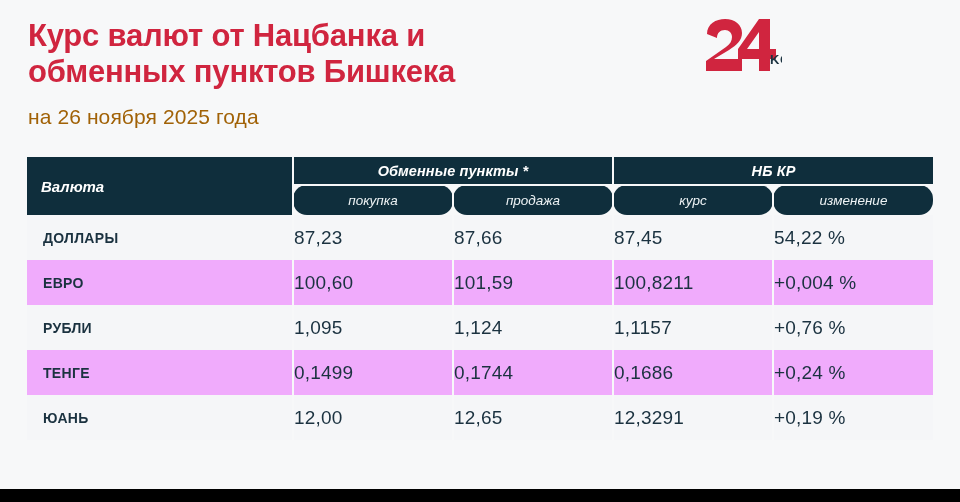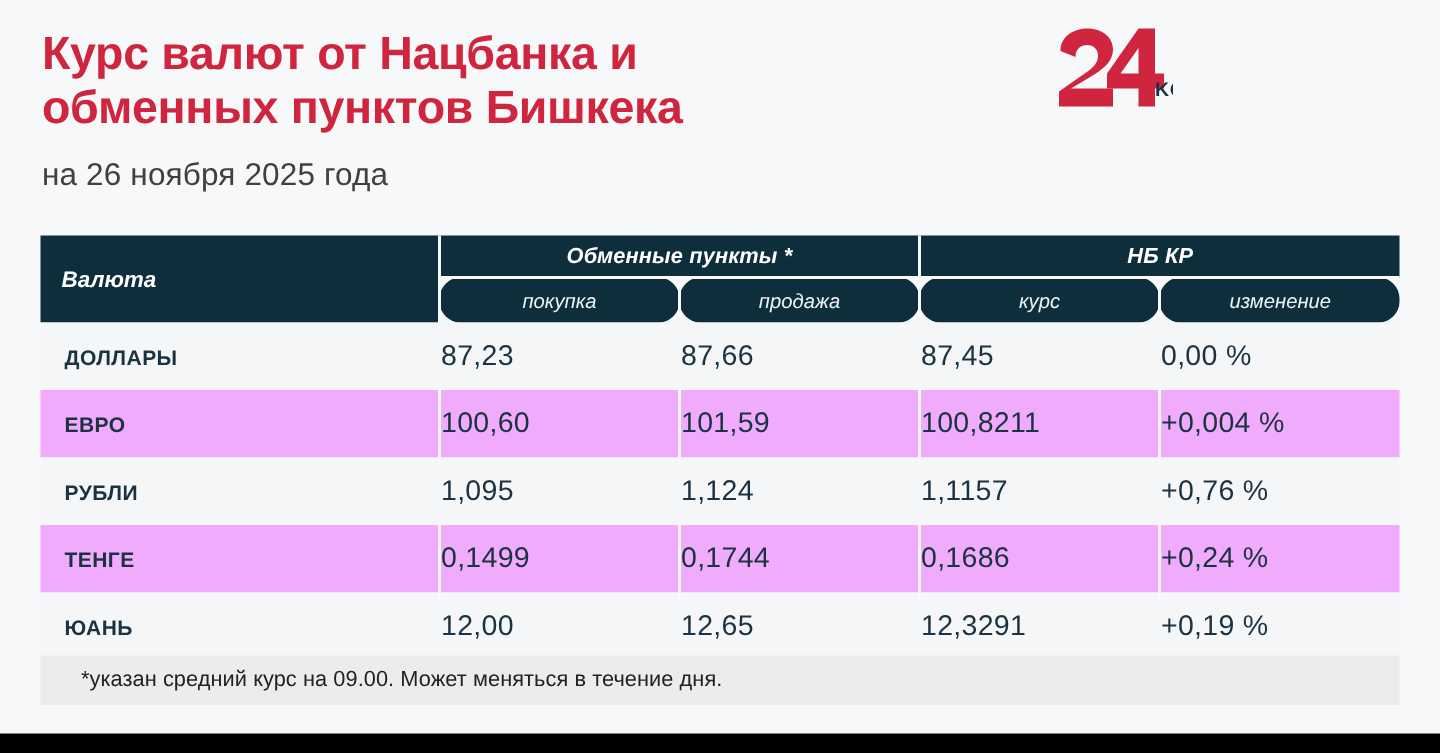--- a/index.html
+++ b/index.html
@@ -43,21 +43,21 @@
     line-height: 36px;
     font-weight: bold;
     letter-spacing: -0.2px;
     white-space: pre-line;
   }
 
   .subtitle {
     position: absolute;
     left: 28px;
     top: 104px;
-    color: #404040;
+    color: #a16207;
     font-size: 21px;
     line-height: 26px;
     font-weight: normal;
     letter-spacing: 0.1px;
     text-align: center;
   }
 
   
   .logo {
     position: absolute;
@@ -218,21 +218,21 @@
           <th class="sub">курс</th>
           <th class="sub">изменение</th>
         </tr>
       </thead>
       <tbody>
         <tr class="odd">
           <td class="cur">ДОЛЛАРЫ</td>
           <td>87,23</td>
           <td>87,66</td>
           <td>87,45</td>
-          <td>0,00 %</td>
+          <td>54,22 %</td>
         </tr>
         <tr class="even">
           <td class="cur">ЕВРО</td>
           <td>100,60</td>
           <td>101,59</td>
           <td>100,8211</td>
           <td>+0,004 %</td>
         </tr>
         <tr class="odd">
           <td class="cur">РУБЛИ</td>
@@ -252,17 +252,16 @@
           <td class="cur">ЮАНЬ</td>
           <td>12,00</td>
           <td>12,65</td>
           <td>12,3291</td>
           <td>+0,19 %</td>
         </tr>
       </tbody>
     </table>
   </div>
 
-  <div class="footnote">*указан средний курс на 09.00. Может меняться в течение дня.</div>
 
   <div class="bottom-bar"></div>
 
 </div>
 
 </body></html>

